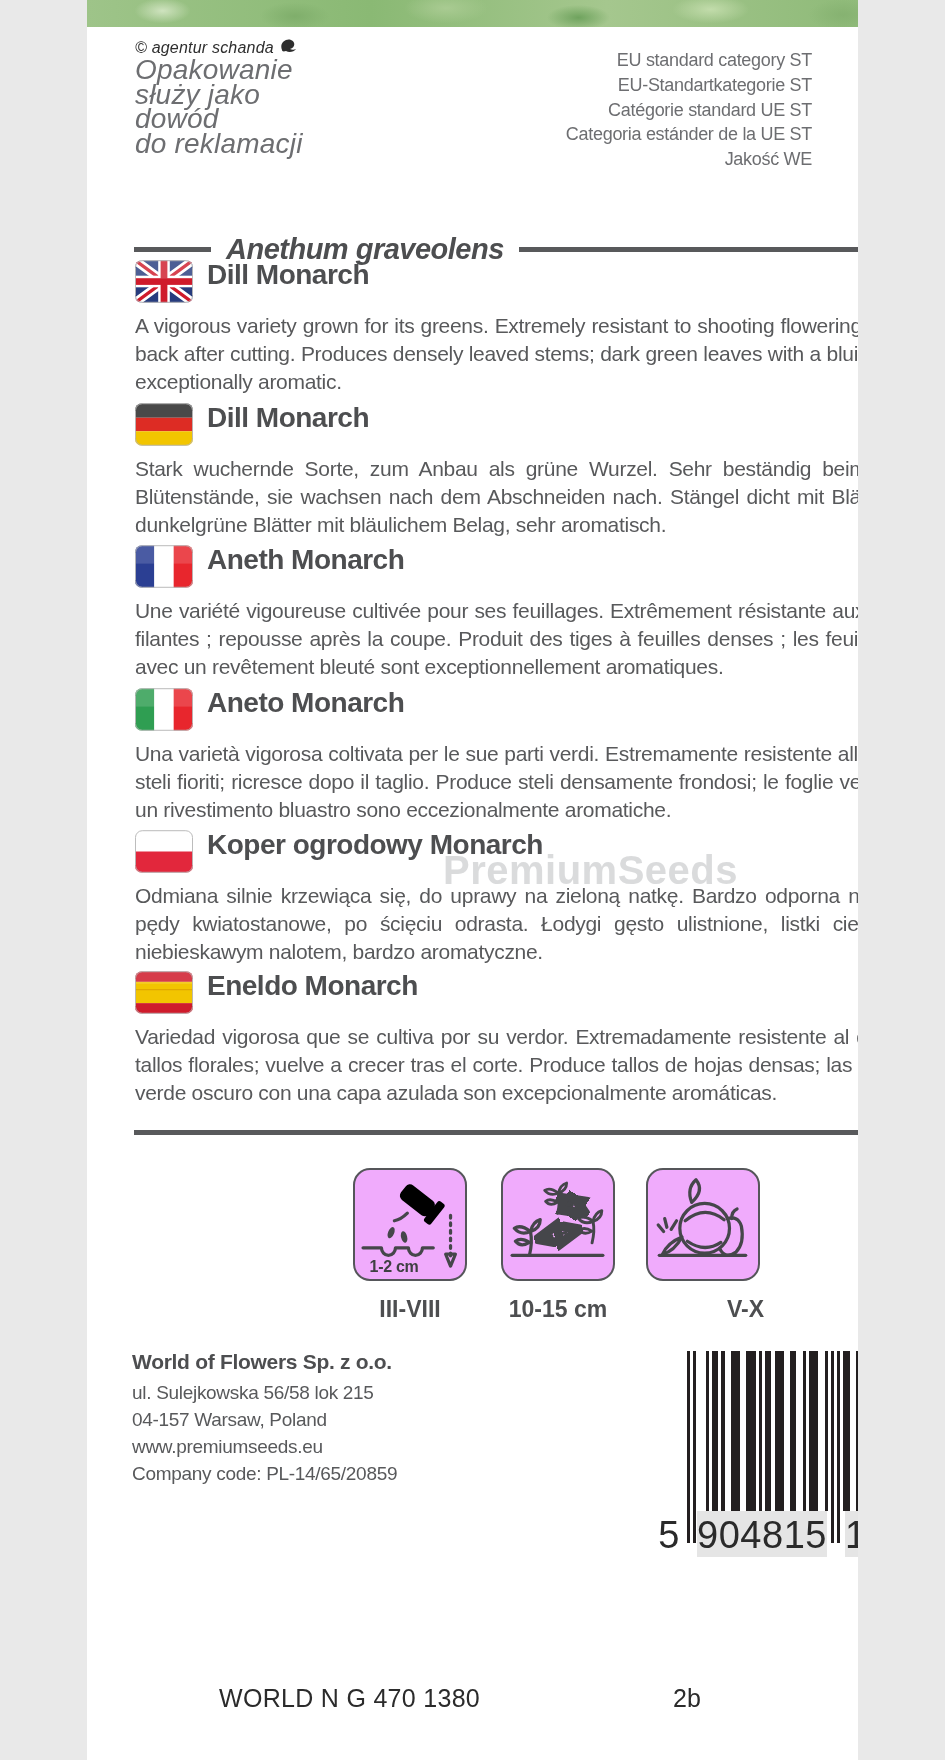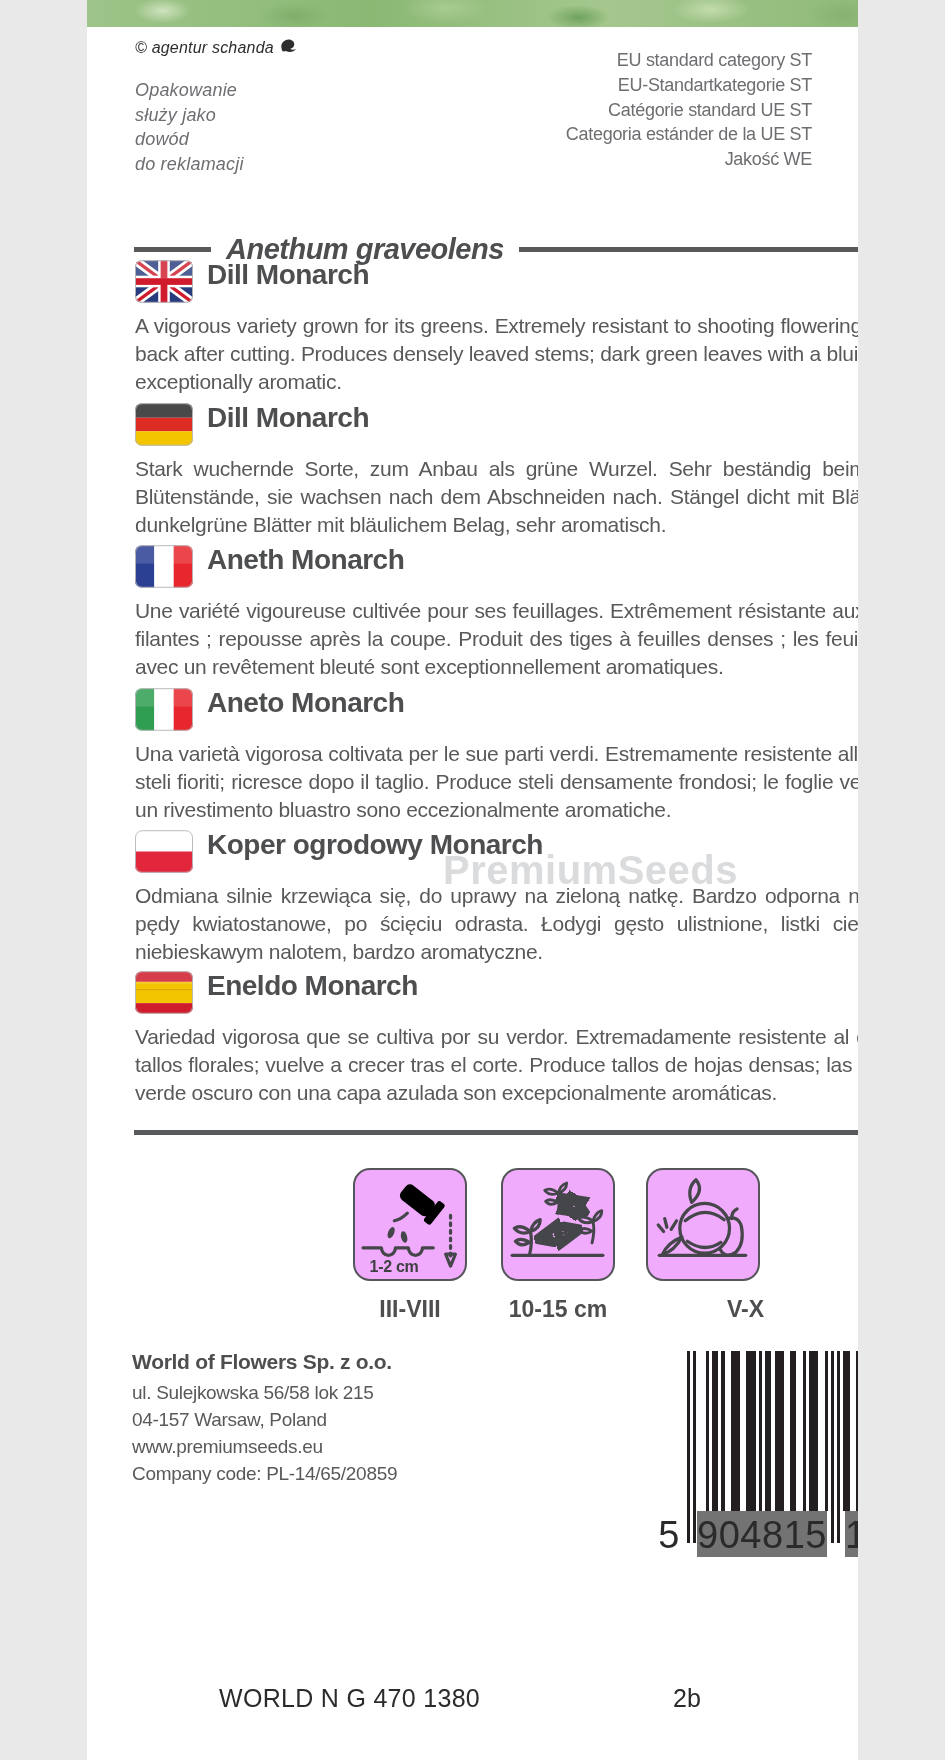--- a/index.html
+++ b/index.html
@@ -14,21 +14,21 @@
       radial-gradient(50px 20px at 22% 60%, #7fae6b 0%, rgba(127,174,107,0) 70%),
       radial-gradient(60px 22px at 38% 30%, #a9cb92 0%, rgba(169,203,146,0) 70%),
       radial-gradient(45px 18px at 52% 65%, #6fa35e 0%, rgba(111,163,94,0) 70%),
       radial-gradient(55px 20px at 66% 35%, #c2dcab 0%, rgba(194,220,171,0) 70%),
       radial-gradient(50px 22px at 80% 55%, #86b271 0%, rgba(134,178,113,0) 70%),
       radial-gradient(45px 18px at 93% 40%, #b4d49e 0%, rgba(180,212,158,0) 70%),
       linear-gradient(90deg,#9ec489,#8ab974 30%,#a5c78e 55%,#90bb7a 80%,#9ec489); }
 
   .credit{ position:absolute; left:48px; top:38px; font-style:italic; font-size:16px;
     color:#2e2e2e; display:flex; align-items:center; gap:6px; letter-spacing:.2px; }
-  .claim{ position:absolute; left:48px; top:78px; font-style:italic; font-size:18px;
+  .claim{ position:absolute; left:48px; top:58px; font-style:italic; font-size:28px;
     line-height:24.5px; color:#6d6e71; letter-spacing:.2px; }
   .standards{ position:absolute; right:46px; top:48px; text-align:right; font-size:18px;
     line-height:24.8px; color:#6d6e71; letter-spacing:-.3px; }
 
   .species-header{ position:absolute; left:47px; top:232px; width:851px; height:34px;
     display:flex; align-items:center; }
   .species-line-l{ width:77px; height:5px; background:#58595b; }
   .species-title{ font-size:29px; font-weight:bold; font-style:italic; color:#4d4e50;
     letter-spacing:-.5px; padding:0 15px; white-space:nowrap; }
   .species-line-r{ flex:1; height:5px; background:#58595b; }
@@ -60,21 +60,21 @@
 
   .producer{ position:absolute; left:45px; top:1350px; color:#58595b; }
   .producer .name{ font-size:21px; font-weight:bold; color:#4d4e50; letter-spacing:-.3px; margin-bottom:5px; }
   .producer .line{ font-size:19px; line-height:27px; letter-spacing:-.3px; }
 
   .barcode{ position:absolute; left:600px; top:1351px; width:297px; height:212px; }
   .bars{ position:absolute; left:0; top:0; width:297px; height:194px; display:flex; }
   .mod{ flex:1; height:160px; }
   .mod.on{ background:#231f20; }
   .mod.guard{ height:192px; }
-  .bc-num{ position:absolute; top:160px; height:46px; background:#737373; color:#2a2a2a;
+  .bc-num{ position:absolute; top:160px; height:46px; background:#e5e5e5; color:#2a2a2a;
     font-size:38px; letter-spacing:.5px; display:flex; align-items:flex-end; justify-content:center; }
   .bc-first{ left:-32px; width:28px; background:transparent; }
   .bc-left{ left:10px; width:130px; }
   .bc-right{ left:158px; width:130px; }
 
   .footer-left{ position:absolute; left:132px; top:1684px; font-size:25px; color:#2b2b2b; letter-spacing:.3px; }
   .footer-right{ position:absolute; left:586px; top:1684px; font-size:25px; color:#2b2b2b; }
 </style>
 </head>
 <body>

